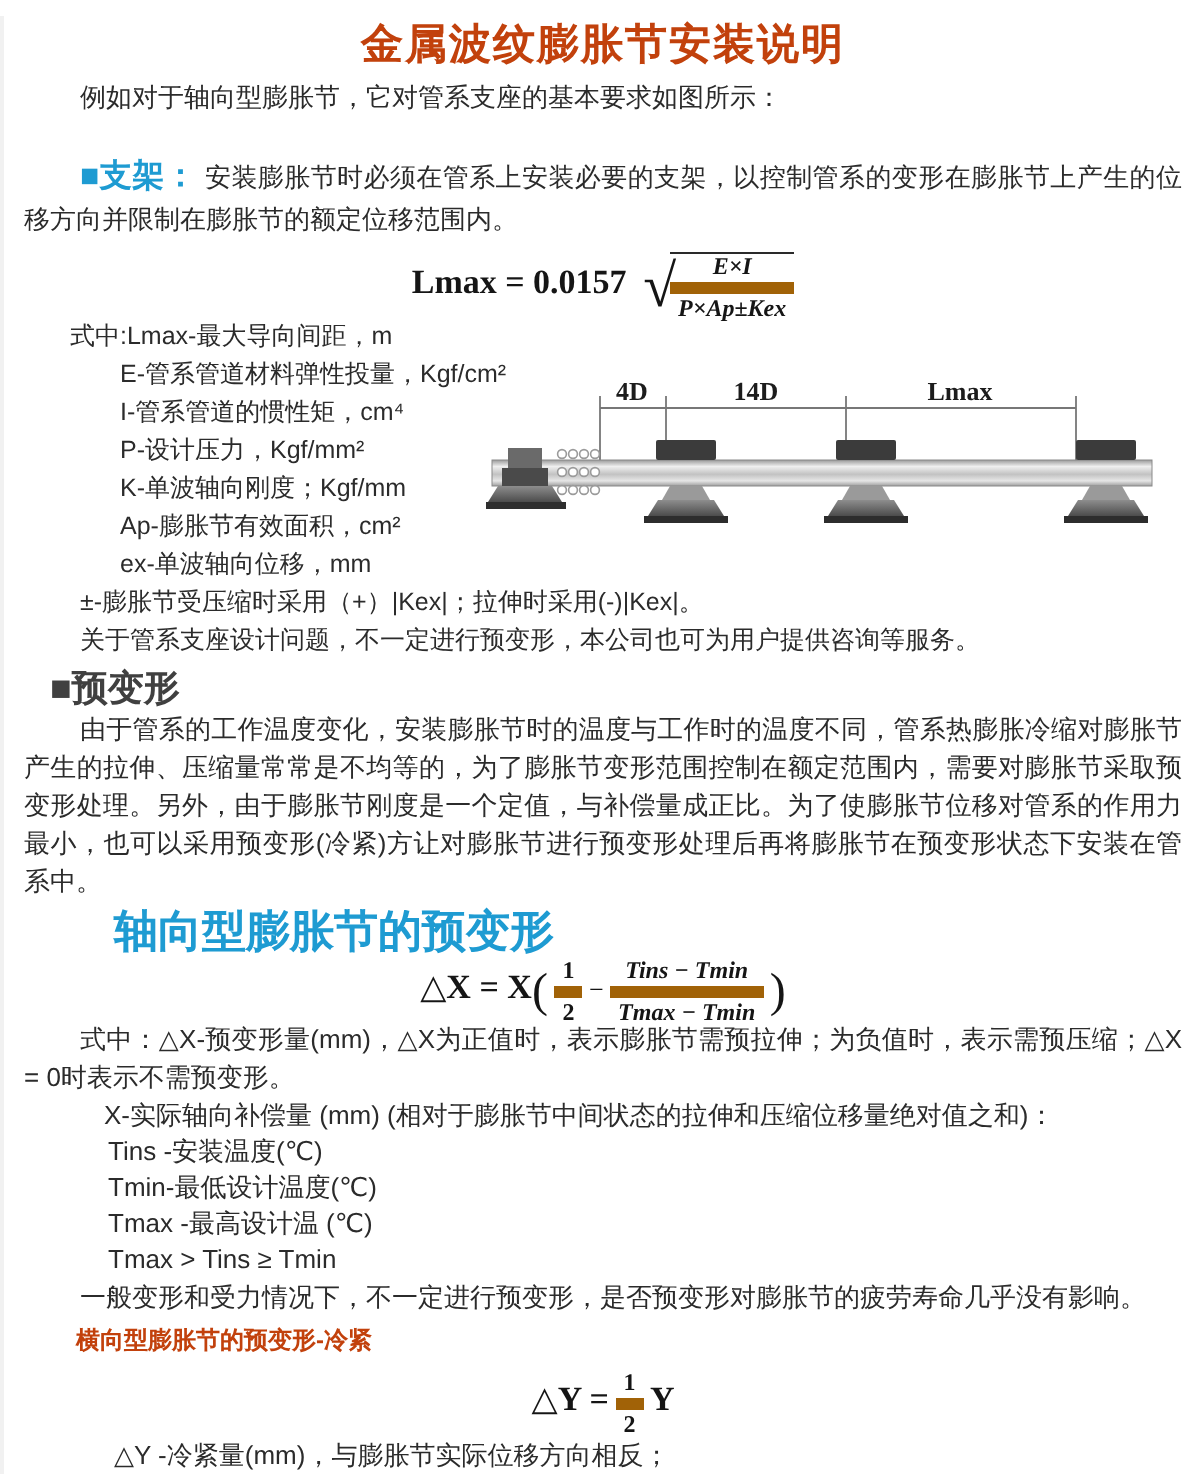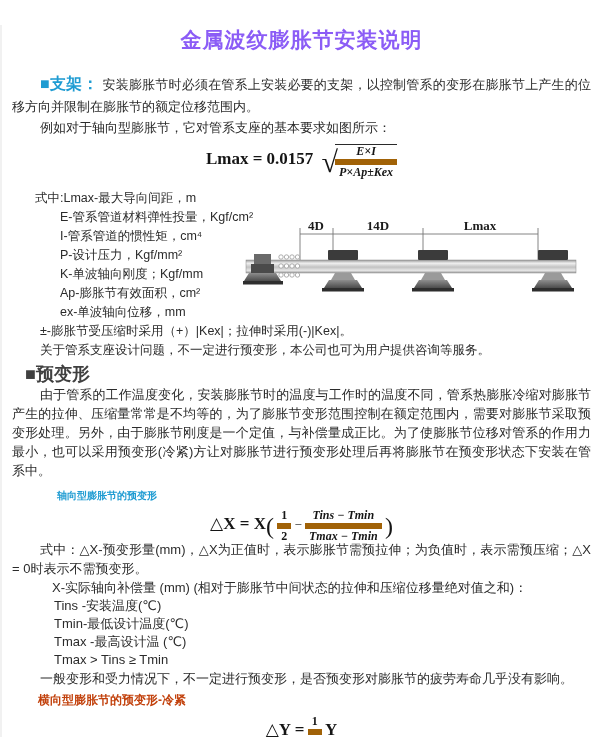--- a/index.html
+++ b/index.html
@@ -10,22 +10,22 @@
     color:#2b2b2b; overflow:hidden;
   }
   .page {
     position:relative; width:600px; height:737px; background:#ffffff;
     border-left:2px solid #f1f1f1; border-bottom:2px solid #eeeeee;
   }
   .content { padding:0 9px 0 10px; }
 
   
   .doc-title {
-    margin-top:25px; text-align:center;
-    font-size:21px; line-height:30px; font-weight:bold; color:#8b5cf6;
+    margin-top:8px; text-align:center;
+    font-size:21px; line-height:30px; font-weight:bold; color:#c2410c;
     letter-spacing:1px;
   }
 
   
   .para { font-size:13px; line-height:21.5px; text-align:justify; color:#2b2b2b; }
   .indent { text-indent:28px; }
   .sec-inline {
     color:#1e9bd2; font-weight:bold; font-size:16px; margin-right:4px;
   }
 
@@ -41,52 +41,52 @@
   .frac { display:inline-block; vertical-align:middle; text-align:center; font-style:italic; font-size:12px; line-height:13px; }
   .frac .num { display:block; border-bottom:6px solid #a16207; padding:0 4px 1px;font-weight:bold; }
   .frac .den { display:block; padding:1px 4px 0;font-weight:bold; }
   .rooted { border-top:1.3px solid #2a2a2a; }
   .frac.plain { font-style:normal; }
   .paren { font-size:24px; font-weight:400; vertical-align:middle; line-height:24px; }
   .formula-dx { height:34px; padding-top:3px; }
   .formula-dy { margin-top:2px; height:30px; padding-top:3px; }
 
   
-  .mid { position:relative; margin-top:14px; }
+  .mid { position:relative; margin-top:2px; }
   .def { font-size:12.5px; line-height:19px; color:#2b2b2b; white-space:nowrap; }
   .def-first { margin-left:23px; }
   .def-item  { margin-left:48px; }
   .def-pm, .def-note { margin-left:28px; }
 
   .pipe-diagram { position:absolute; left:231px; top:28px; }
   .dim-label { font-family:"Liberation Serif","DejaVu Serif",serif; font-weight:bold; font-size:13px; fill:#1c1c1c; }
 
   
   .h-predeform { margin-top:3px; margin-left:13px; font-size:18px; line-height:22px; font-weight:bold; color:#404040; }
   .para-predeform { line-height:19px; }
-  .h-axial   { margin-top:6px; margin-left:45px; font-size:10px; line-height:20px; font-weight:bold; color:#1e9bd2; }
+  .h-axial   { margin-top:6px; margin-left:45px; font-size:22px; line-height:20px; font-weight:bold; color:#1e9bd2; }
   .h-lateral { margin-top:2px; margin-left:26px; font-size:12px; line-height:20px; font-weight:bold; color:#c2410c; }
 
   .para-tight { font-size:13px; line-height:19px; text-align:justify; }
   .xdef-line { margin-left:40px; font-size:13px; line-height:19px; white-space:nowrap; }
   .temp-def { margin-left:42px; font-size:13px; line-height:18px; }
   .note-line { font-size:13px; line-height:19px; text-indent:28px; }
   .ydef-line { margin-top:6px; margin-left:45px; font-size:13px; line-height:19px; }
 </style>
 </head>
 <body>
 
 <div class="page">
   <div class="content">
 
     <div class="doc-title">金属波纹膨胀节安装说明</div>
 
+    <p class="para indent">例如对于轴向型膨胀节，它对管系支座的基本要求如图所示：</p>
+
     <p class="para indent" style="margin-top:18px"><span class="sec-inline"><span>■</span><span>支架：</span></span><span>安装膨胀节时必须在管系上安装必要的支架，以控制管系的变形在膨胀节上产生的位移方向并限制在膨胀节的额定位移范围内。</span></p>
-
-    <p class="para indent">例如对于轴向型膨胀节，它对管系支座的基本要求如图所示：</p>
 
     <div class="formula formula-lmax">
       <span class="f-bold">Lmax = 0.0157</span>
       <span class="sqrt">
         <span class="radical">√</span>
         <span class="frac rooted">
           <span class="num">E×I</span>
           <span class="den">P×Ap±Kex</span>
         </span>
       </span>

